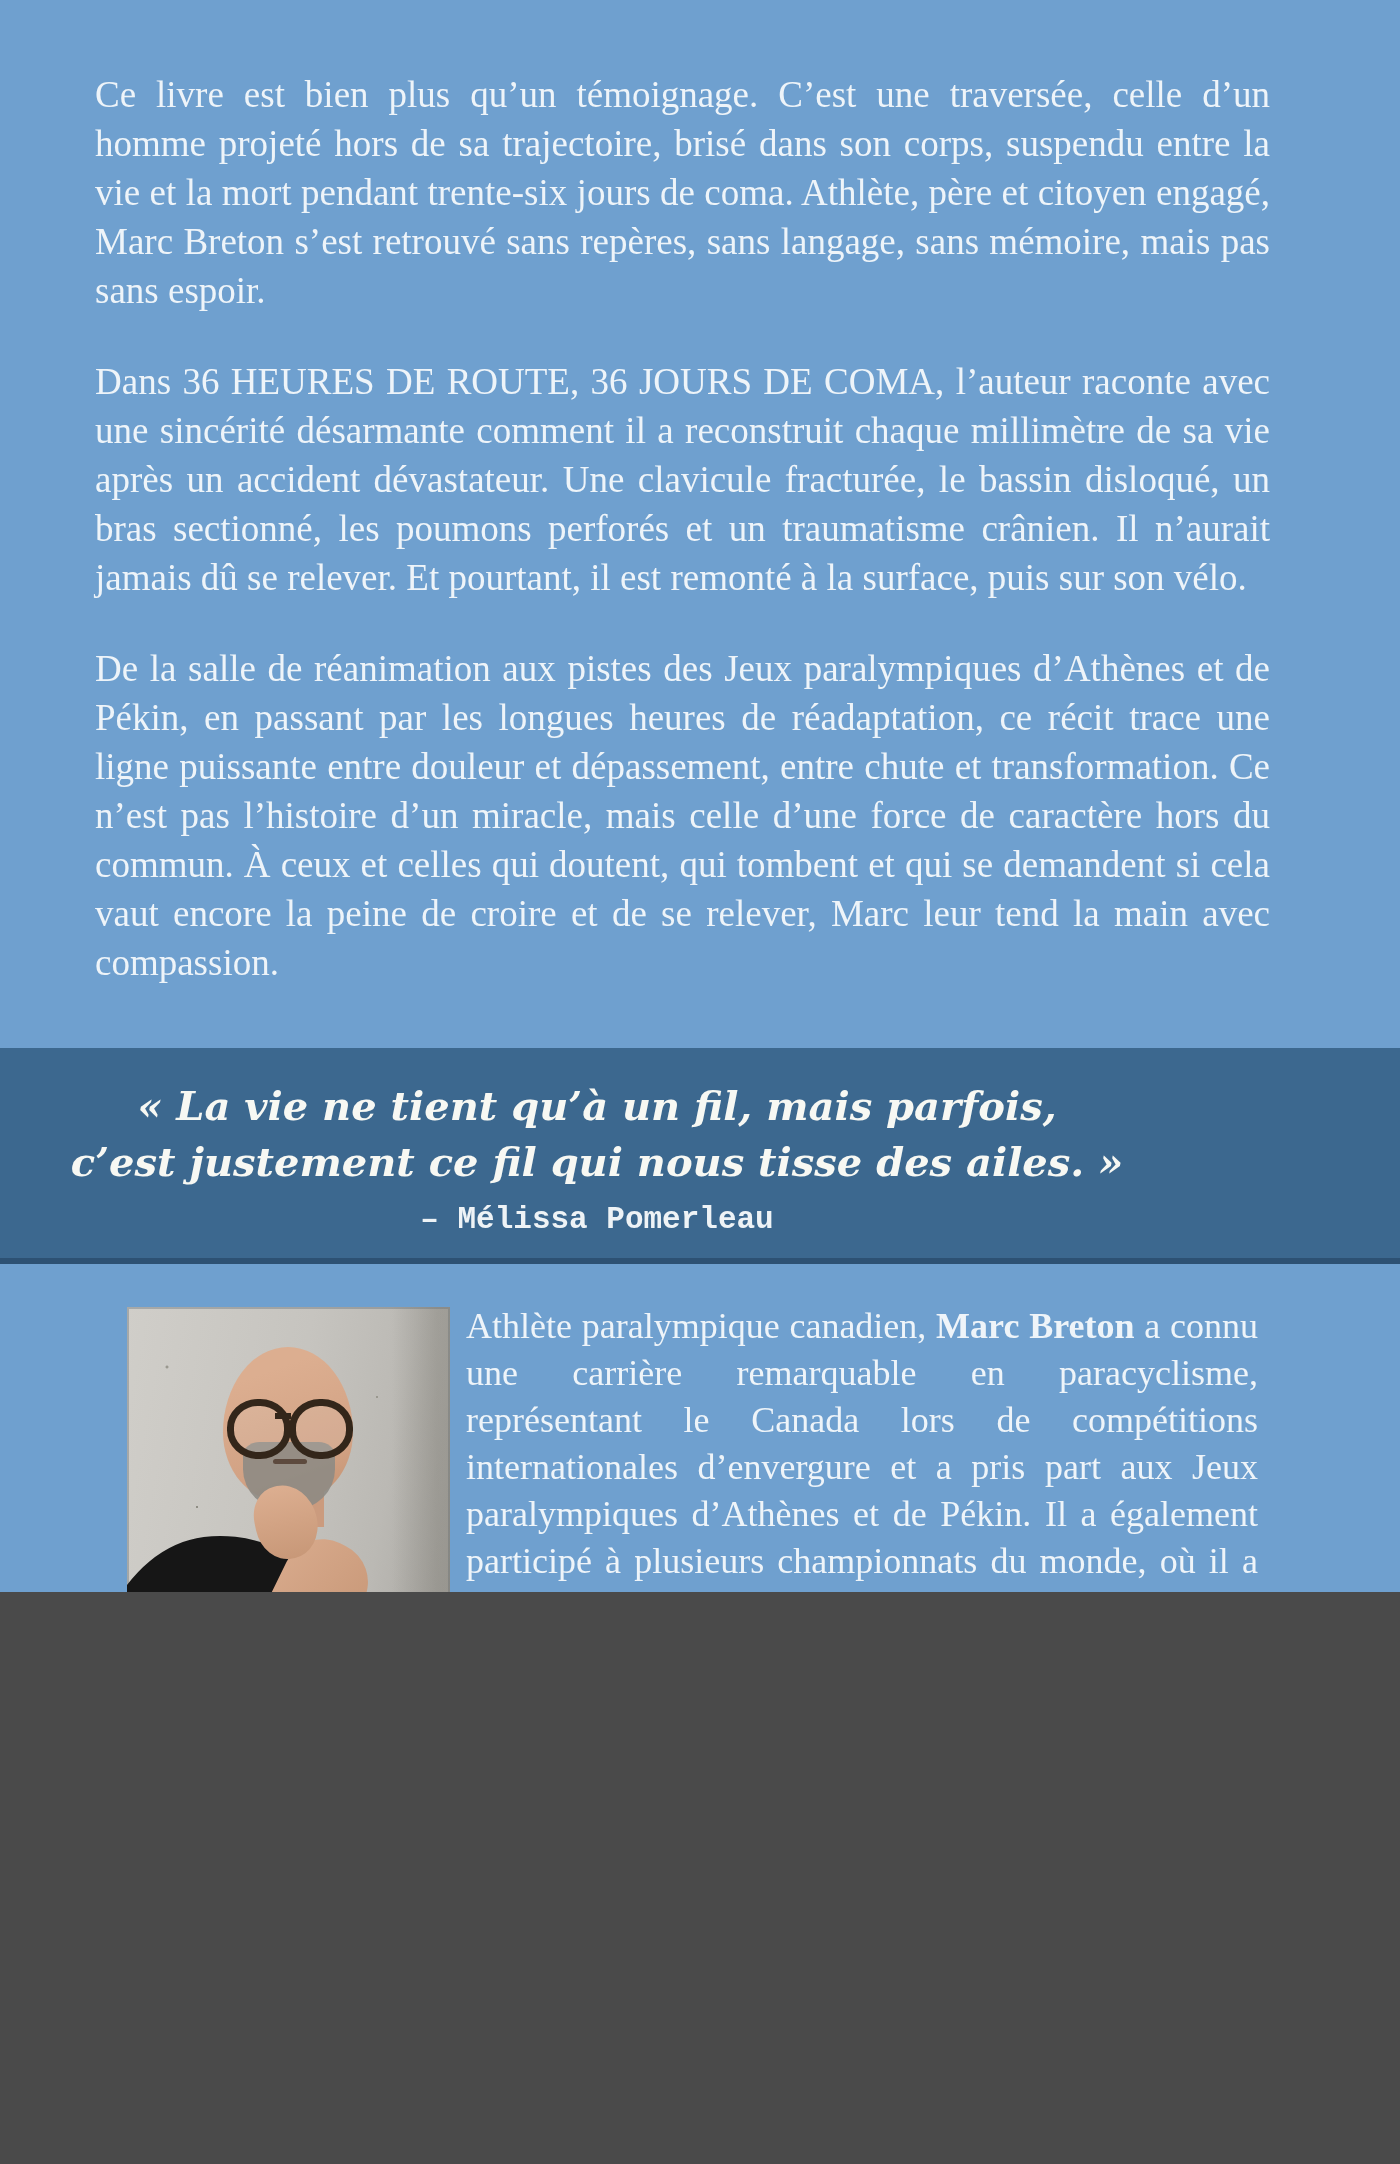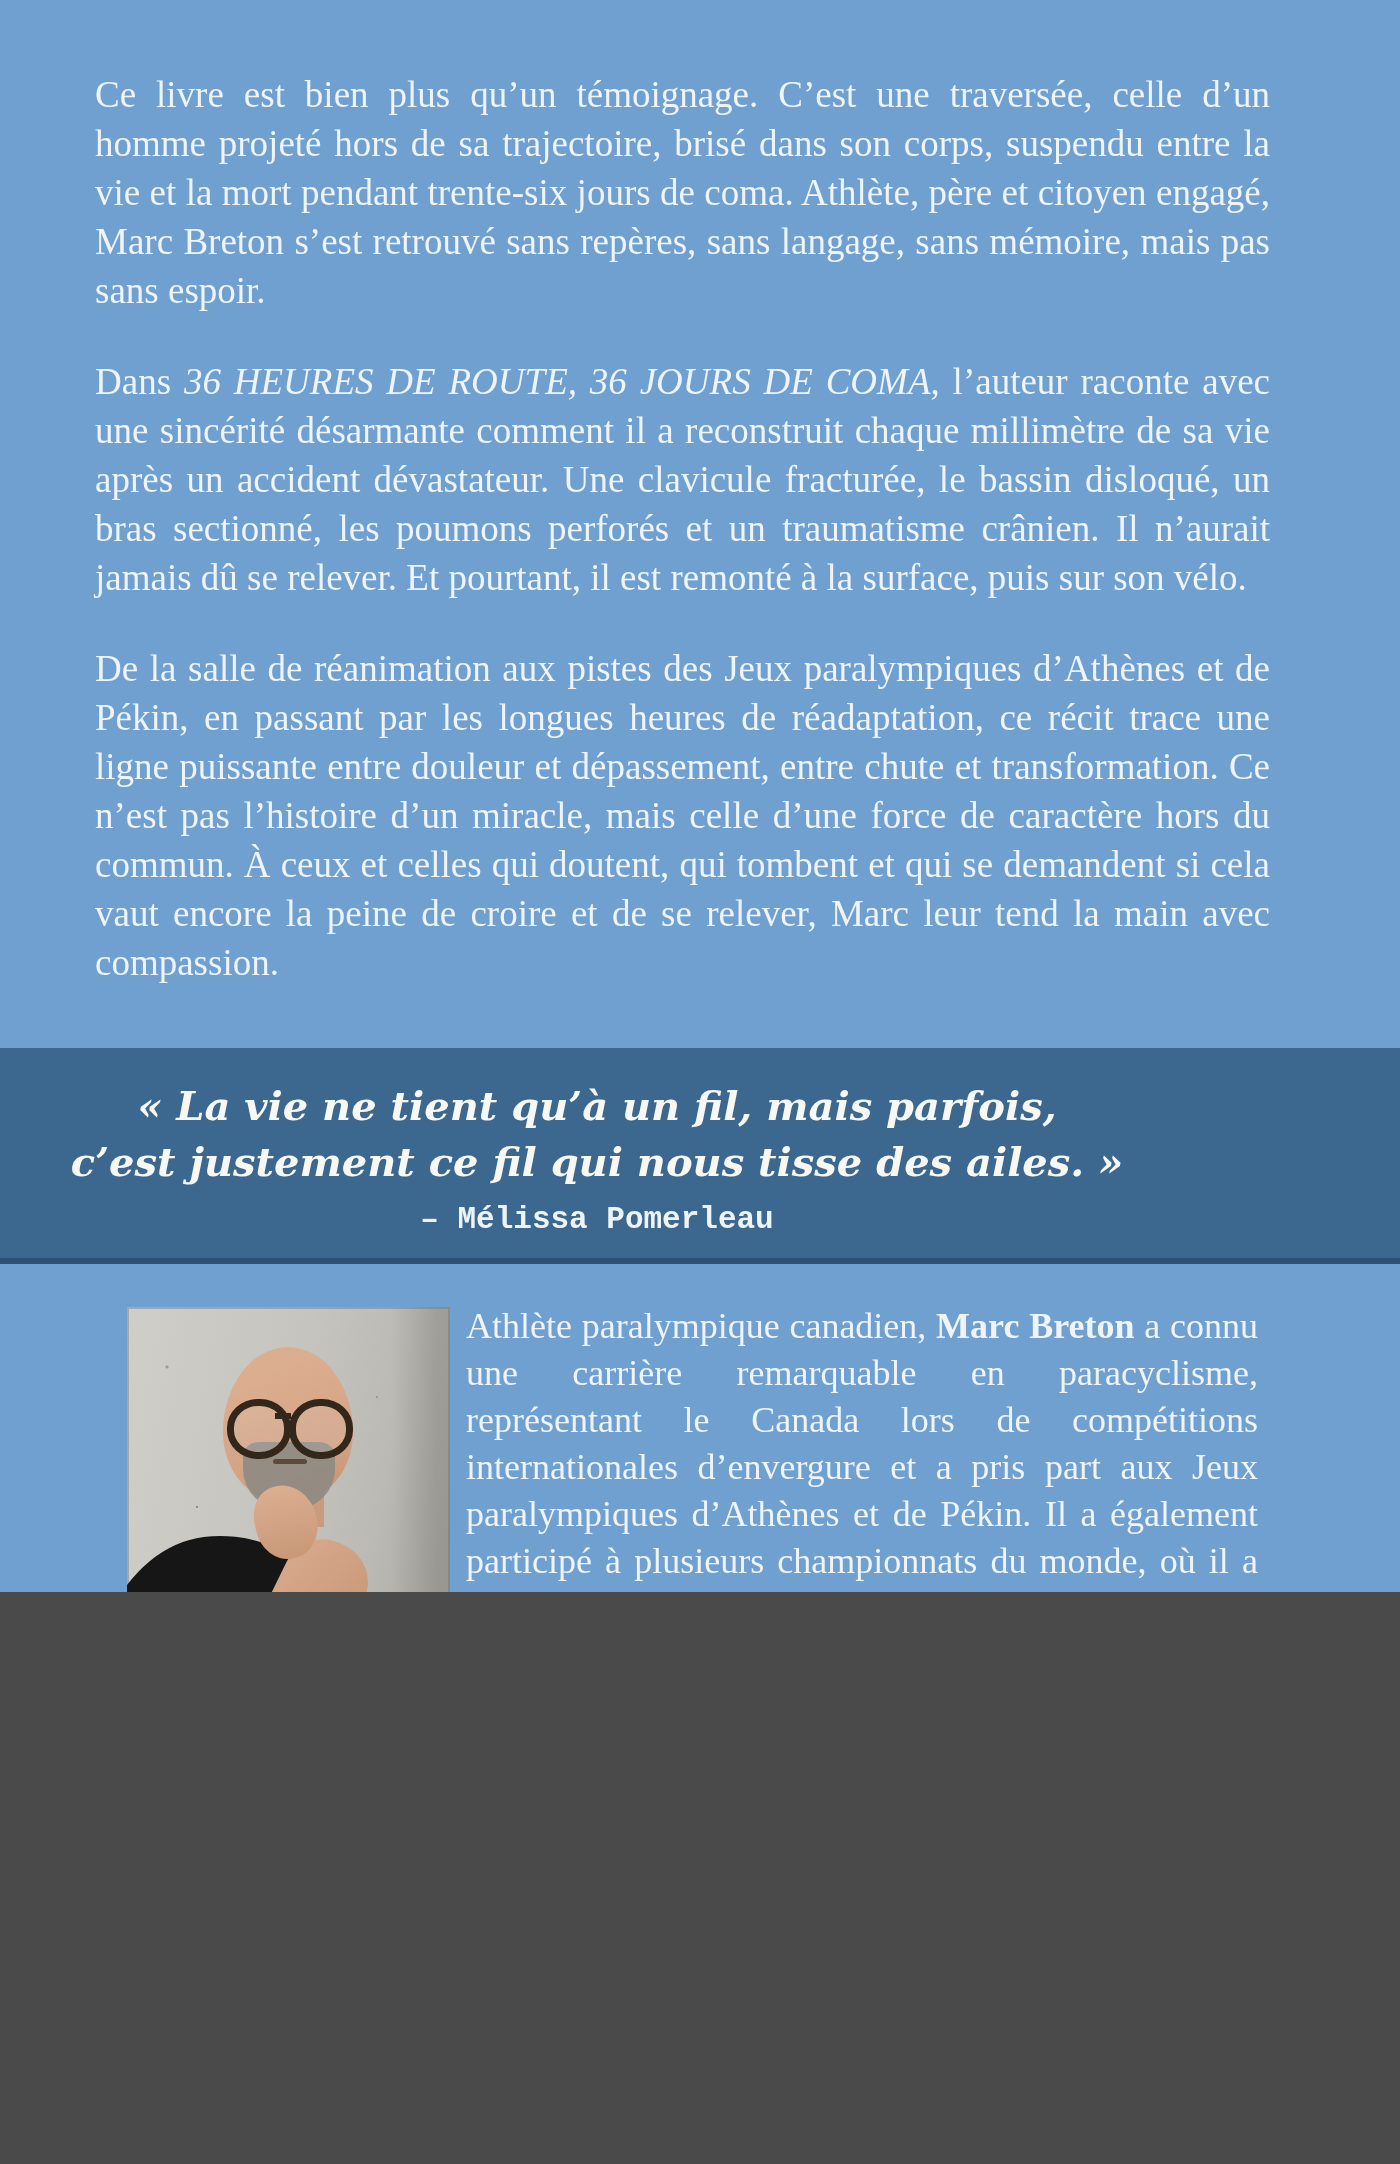--- a/index.html
+++ b/index.html
@@ -12,21 +12,21 @@
     font-family:"Liberation Serif", serif;
   }
   
   .synopsis{
     position:absolute;left:95px;top:70px;width:1175px;
     color:#eef4f9;
     font-size:37px;line-height:49px;
     text-align:justify;
   }
   .synopsis p{margin:0 0 42px 0;}
-  .seg-i{font-style:italic;margin-top:23px;}
+  .seg-i{margin-top:23px;}
   .seg-b{font-weight:bold;}
   
   .quote-band{
     position:absolute;left:0;top:1048px;width:1400px;height:216px;
     background:#3C688F;
     border-bottom:6px solid #2D5173;
     box-sizing:border-box;
   }
   .quote-inner{
     box-sizing:border-box;

